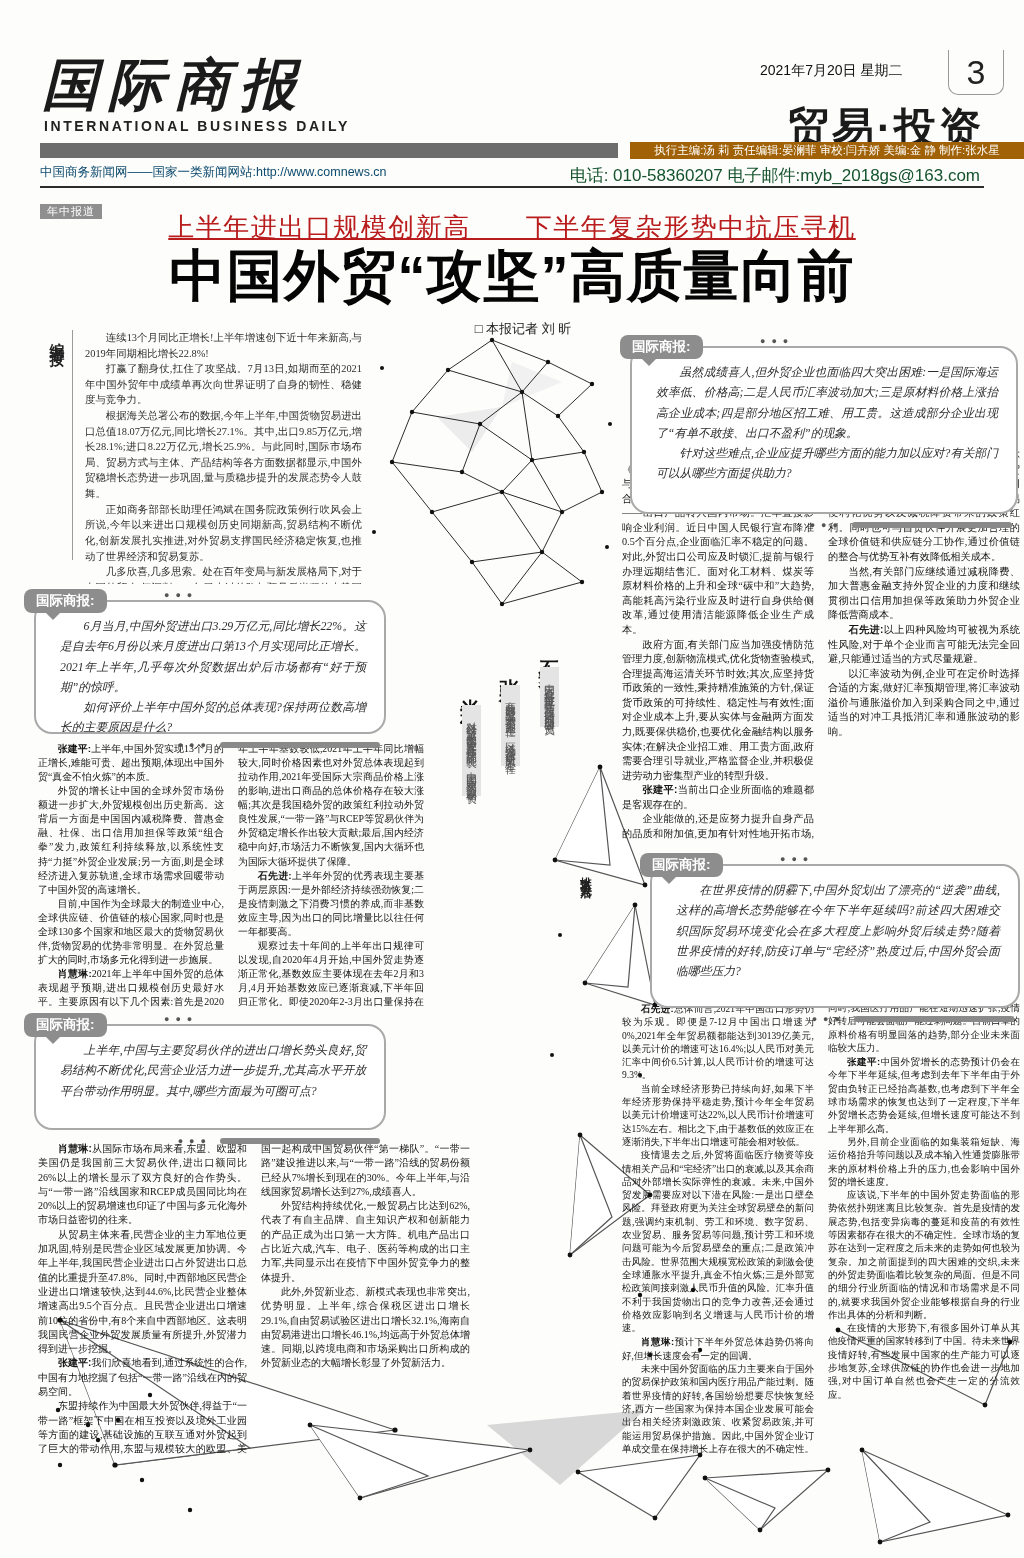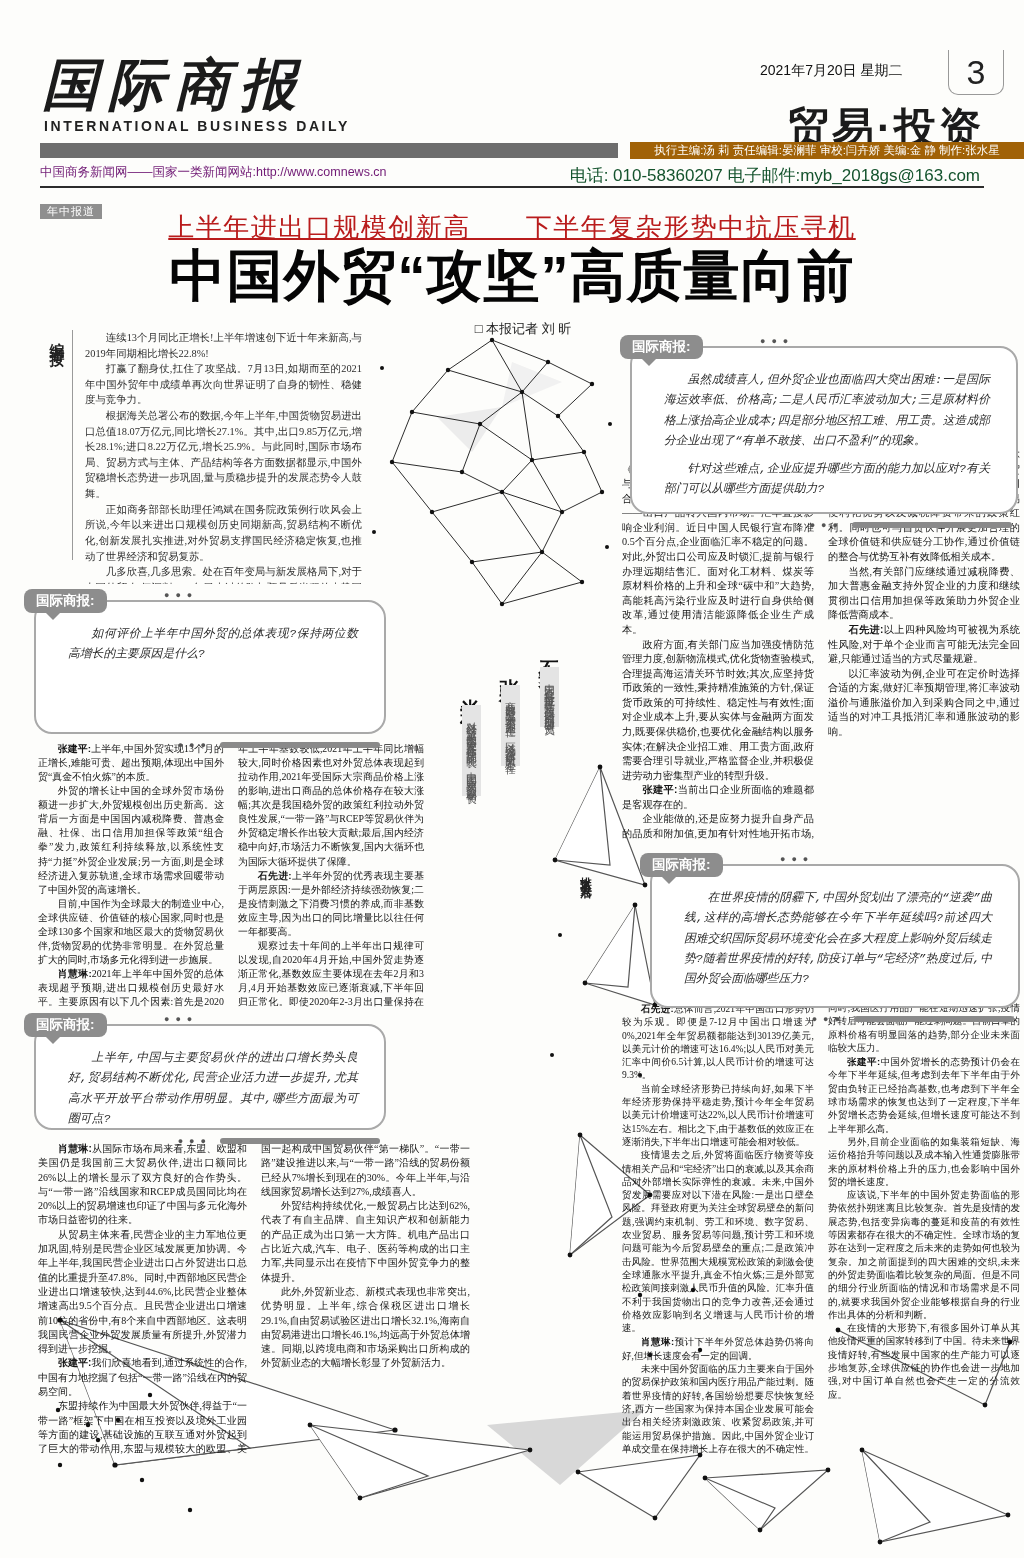--- a/index.html
+++ b/index.html
@@ -14,21 +14,21 @@
   .date-line{left:760px;top:62px;font-size:14px;font-family:"Liberation Sans",sans-serif;color:#111;}
   .page-num{left:948px;top:50px;width:54px;height:44px;font-size:34px;text-align:center;line-height:44px;
        font-family:"Liberation Sans",sans-serif;border-left:1px solid #999;border-bottom:1px solid #999;
        border-right:1px solid #999;border-radius:0 0 10px 10px;color:#222;}
   .section-title{left:0;right:40px;top:100px;text-align:right;font-size:42px;font-weight:900;
        letter-spacing:3px;font-family:"Liberation Sans",sans-serif;}
   .bar-left{left:40px;top:143px;width:578px;height:15px;background:#6d6d6d;}
   .bar-right{left:630px;top:142px;width:394px;height:17px;background:#a16207;color:#fff;
        font-size:11.5px;font-family:"Liberation Sans",sans-serif;display:flex;align-items:center;
        justify-content:center;white-space:nowrap;}
-  .site-line{left:40px;top:164px;font-size:12.5px;font-family:"Liberation Sans",sans-serif;color:#701a75;}
+  .site-line{left:40px;top:164px;font-size:12.5px;font-family:"Liberation Sans",sans-serif;color:#0c4a6e;}
   .contact-line{right:44px;top:164px;font-size:17px;font-family:"Liberation Sans",sans-serif;color:#14532d;}
   .header-rule{left:40px;right:40px;top:186px;height:2px;background:#2c2c2c;}
   
   .report-tag{left:40px;top:204px;background:#8f8f8f;color:#fff;font-size:11px;padding:0 7px;
        font-family:"Liberation Sans",sans-serif;letter-spacing:1px;}
   .kicker{left:0;right:0;top:210px;text-align:center;font-size:26px;letter-spacing:1.5px;
        font-family:"Liberation Sans",sans-serif;color:#b91c1c;text-decoration:underline;}
   .headline{left:0;right:0;top:244px;text-align:center;font-size:56px;font-weight:900;letter-spacing:1px;
        line-height:1.15;font-family:"Liberation Sans",sans-serif;color:#050505;}
   .byline{left:0;right:0;top:320px;text-align:center;font-size:13px;font-family:"Liberation Sans",sans-serif;color:#222;margin-left:22px;}
@@ -42,21 +42,21 @@
   .qbox{border:2px solid #a9a9a9;border-radius:18px;background:#fff;z-index:2;}
   .qtab{position:absolute;top:-13px;left:-12px;background:#8d8d8d;color:#fff;font-weight:bold;
        font-size:13.5px;padding:3px 12px;border-radius:8px;font-family:"Liberation Sans",sans-serif;z-index:3;}
   .qtab:after{content:"";position:absolute;left:22px;bottom:-7px;border:7px solid transparent;border-top-color:#8d8d8d;border-bottom:0;}
   .qdots-top{position:absolute;top:-12px;left:128px;font-size:9px;color:#555;letter-spacing:6px;}
   .qend{position:absolute;bottom:-18px;right:4px;display:flex;align-items:center;gap:8px;}
   .qend .dts{font-size:9px;color:#555;letter-spacing:6px;}
   .qend .bar{width:160px;height:6px;background:#8a8a8a;border-radius:3px;}
   .qtext{padding:14px 18px 10px 24px;font-size:11.8px;line-height:1.72;text-align:justify;
        font-style:italic;color:#2b2b2b;overflow:hidden;height:calc(100% - 24px);}
-  .qtext p{margin:8px;text-indent:2em;font-family:Liberation Mono, monospace;}
+  .qtext p{margin:0;text-indent:2em;}
   
   .ans{column-gap:14px;column-count:2;column-fill:auto;text-align:justify;color:#141414;overflow:hidden;z-index:1;}
   .ans p{margin:0;text-indent:2em;}
   .ans b{font-family:"Liberation Sans",sans-serif;font-weight:bold;}
   .ans-a{left:38px;top:742px;width:386px;height:268px;font-size:9.9px;line-height:1.42;}
   .ans-b{left:622px;top:448px;width:398px;height:400px;font-size:10.2px;line-height:1.43;}
   .ans-c{left:622px;top:1002px;width:398px;height:456px;font-size:9.5px;line-height:1.4;}
   .ans-d{left:38px;top:1142px;width:432px;height:318px;font-size:10px;line-height:1.43;}
   
   .expert{display:flex;flex-direction:column;align-items:center;z-index:2;}
@@ -131,20 +131,21 @@
         <circle cx="255" cy="215" r="2"></circle>
         <circle cx="30" cy="36" r="2"></circle>
         <circle cx="258" cy="92" r="2"></circle>
     </g>
   </svg>
 
   <div class="abs qbox" style="left:34px;top:600px;width:348px;height:130px;">
     <div class="qtab">国际商报:</div>
     <div class="qdots-top">●●●</div>
     <div class="qtext">
+        <p>6月当月,中国外贸进出口3.29万亿元,同比增长22%。这是自去年6月份以来月度进出口第13个月实现同比正增长。2021年上半年,几乎每次外贸数据出炉后市场都有“好于预期”的惊呼。</p>
         <p>如何评价上半年中国外贸的总体表现?保持两位数高增长的主要原因是什么?</p>
       </div>
     <div class="qend">
         <span class="dts">●●●</span>
         <span class="bar"></span>
       </div>
   </div>
 
   <div class="abs ans ans-a">
       <p><b>张建平:</b>上半年,中国外贸实现13个月的正增长,难能可贵、超出预期,体现出中国外贸“真金不怕火炼”的本质。</p>

